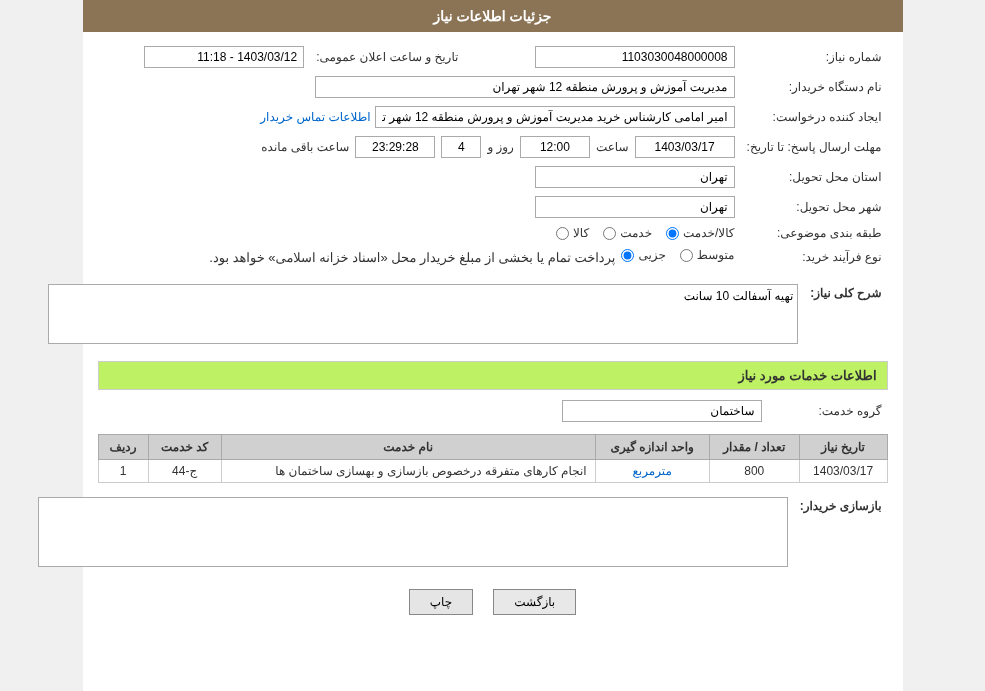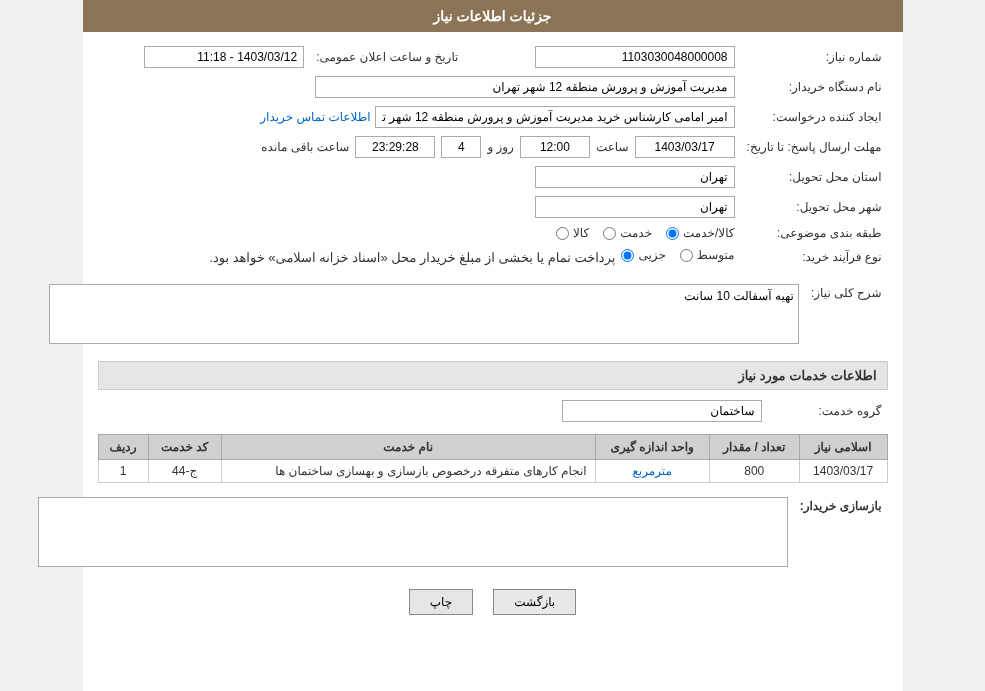--- a/index.html
+++ b/index.html
@@ -62,21 +62,21 @@
       cursor: pointer;
     }
     .date-row {
       display: flex;
       align-items: center;
       gap: 6px;
       direction: rtl;
     }
     .date-row .input-box { text-align: center; }
     .section-header {
-      background: #e5e5e5;
+      background: #bef264;
       border: 1px solid #ccc;
       padding: 6px 10px;
       font-weight: bold;
       font-size: 13px;
       margin: 10px 0 6px 0;
       text-align: right;
     }
     .service-table {
       width: 100%;
       border-collapse: collapse;
@@ -269,21 +269,21 @@
             <div class="process-desc">پرداخت تمام یا بخشی از مبلغ خریدار محل «اسناد خزانه اسلامی» خواهد بود.</div>
           </div>
         </td>
       </tr>
     </tbody>
       </table>
 
     <table class="info-table">
       <tbody>
           <tr>
-        <td class="label-cell" style="width:120px; vertical-align:top; padding-top:6px; font-weight:normal;text-align:right;">شرح کلی نیاز:</td>
+        <td class="label-cell" style="width:120px; vertical-align:top; padding-top:6px; font-weight:bold;text-align:right;">شرح کلی نیاز:</td>
         <td>
           <textarea class="textarea-box" style="height: 55px; width: 750px;">تهیه آسفالت 10 سانت</textarea>
         </td>
       </tr>
     </tbody>
       </table>
 
     <div class="section-header">اطلاعات خدمات مورد نیاز</div>
 
     <table class="info-table">
@@ -293,21 +293,21 @@
         <td>
           <input class="input-box" type="text" value="ساختمان" readonly="" style="width: 200px;">
         </td>
       </tr>
     </tbody>
       </table>
 
     <table class="service-table">
       <thead>
         <tr>
-          <th>اسلامی نیاز</th>
+          <th>تاریخ نیاز</th>
           <th>تعداد / مقدار</th>
           <th>واحد اندازه گیری</th>
           <th>نام خدمت</th>
           <th>کد خدمت</th>
           <th>ردیف</th>
         </tr>
       </thead>
       <tbody>
         <tr>
           <td>1403/03/17</td>

